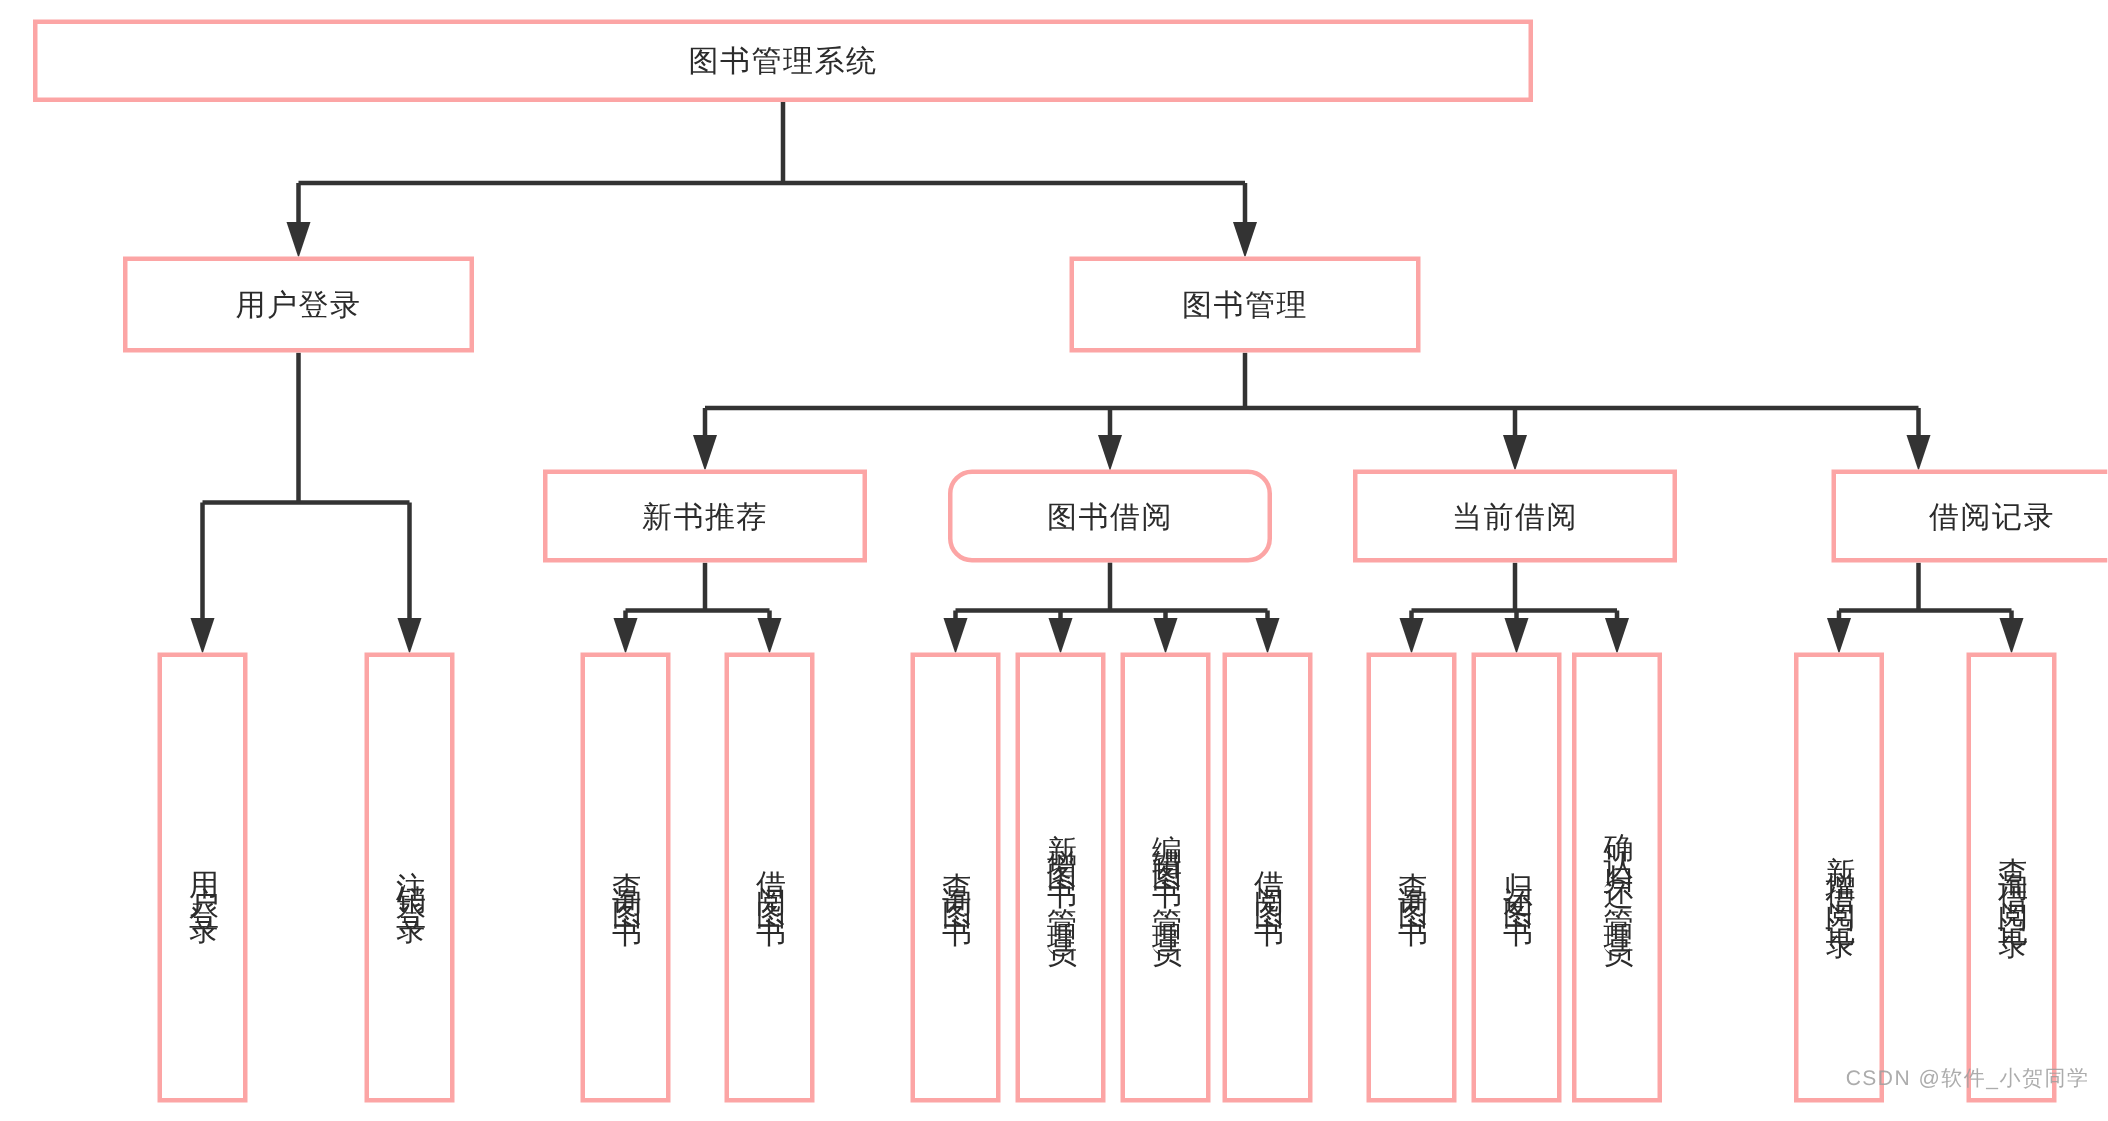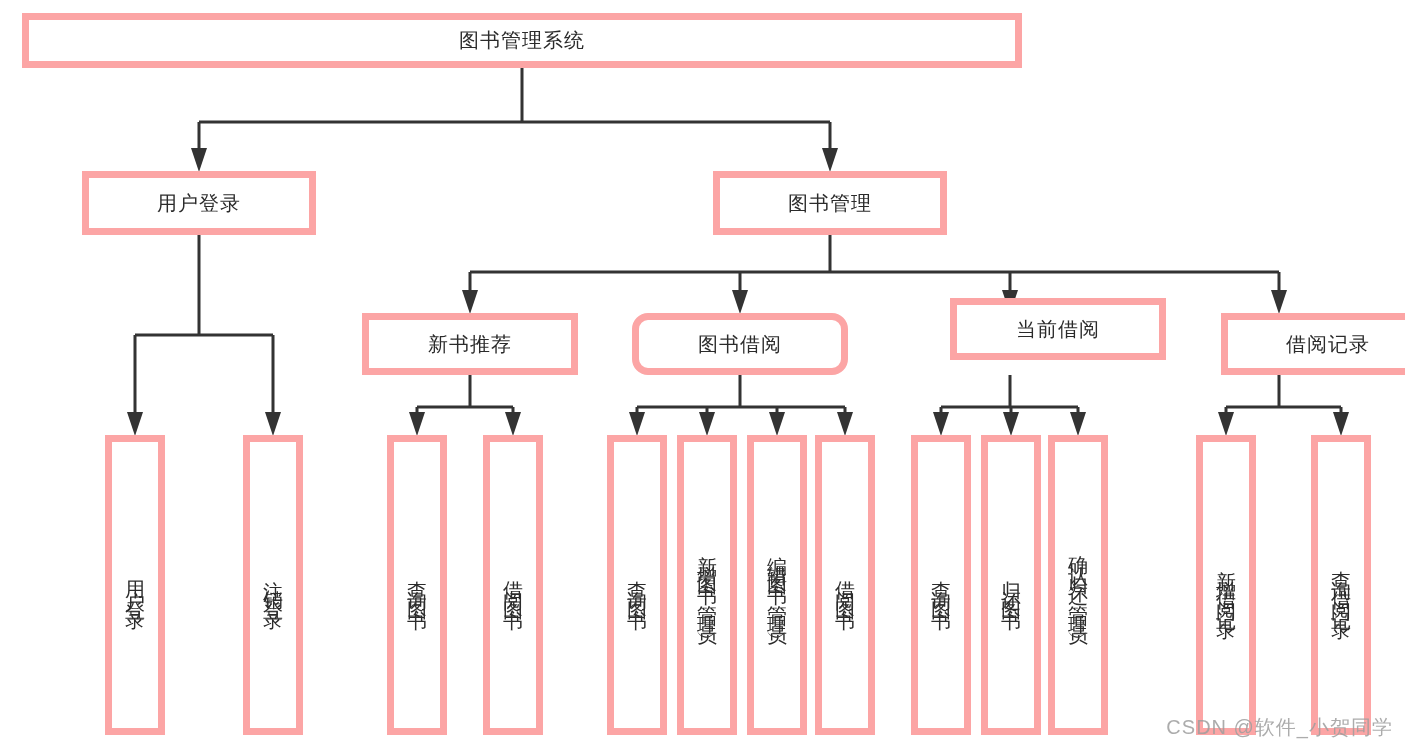--- a/index.html
+++ b/index.html
@@ -7,39 +7,39 @@
     position:relative;
     width:1405px;height:747px;
     background:#ffffff;
     font-family:"Liberation Sans", sans-serif;
     overflow:hidden;
   }
   #connectors{position:absolute;left:0;top:0;width:1405px;height:747px;}
   .box{
     position:absolute;
     background:#ffffff;
-    border:7px solid #fca5a5;
+    border:3px solid #fca5a5;
     box-sizing:border-box;
     display:flex;align-items:center;justify-content:center;
     color:#2b2b2b;
     font-size:20px;
     letter-spacing:1px;
     text-align:center;
   }
   .leaf span{
     writing-mode:vertical-rl;
     text-orientation:mixed;
     letter-spacing:10px;
     line-height:1.15;
     font-size:20px;
   }
   #watermark{
     position:absolute;
-    right:12px;bottom:6px;
-    font-size:20px;
+    right:12px;bottom:19px;
+    font-size:14px;
     color:rgba(158,158,158,0.85);
     letter-spacing:1px;
     white-space:nowrap;
   }
 </style>
 </head>
 <body>
 
 <div id="canvas">
 
@@ -93,21 +93,21 @@
   <div class="box" style="left:713px;top:171px;width:234px;height:64px;text-align:right;">
     <span>图书管理</span>
   </div>
 
   <div class="box" style="left:362px;top:313px;width:216px;height:62px;">
     <span>新书推荐</span>
   </div>
   <div class="box" style="left:632px;top:313px;width:216px;height:62px;border-radius:16px;">
     <span>图书借阅</span>
   </div>
-  <div class="box" style="left:902px;top:298px;width:216px;height:62px;margin-left:48px;">
+  <div class="box" style="left:902px;top:313px;width:216px;height:62px;">
     <span>当前借阅</span>
   </div>
   <div class="box" style="left:1221px;top:313px;width:214px;height:62px;">
     <span>借阅记录</span>
   </div>
 
   <div class="box leaf" style="left:105px;top:435px;width:60px;height:300px;">
     <span>用户登录</span>
   </div>
   <div class="box leaf" style="left:243px;top:435px;width:60px;height:300px;">

